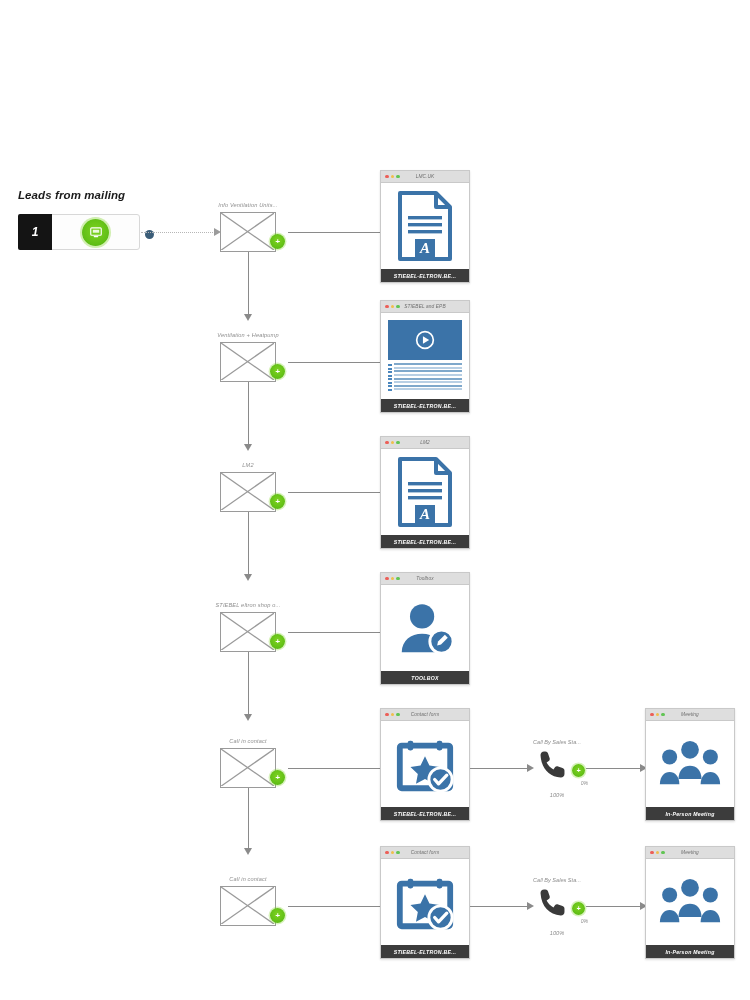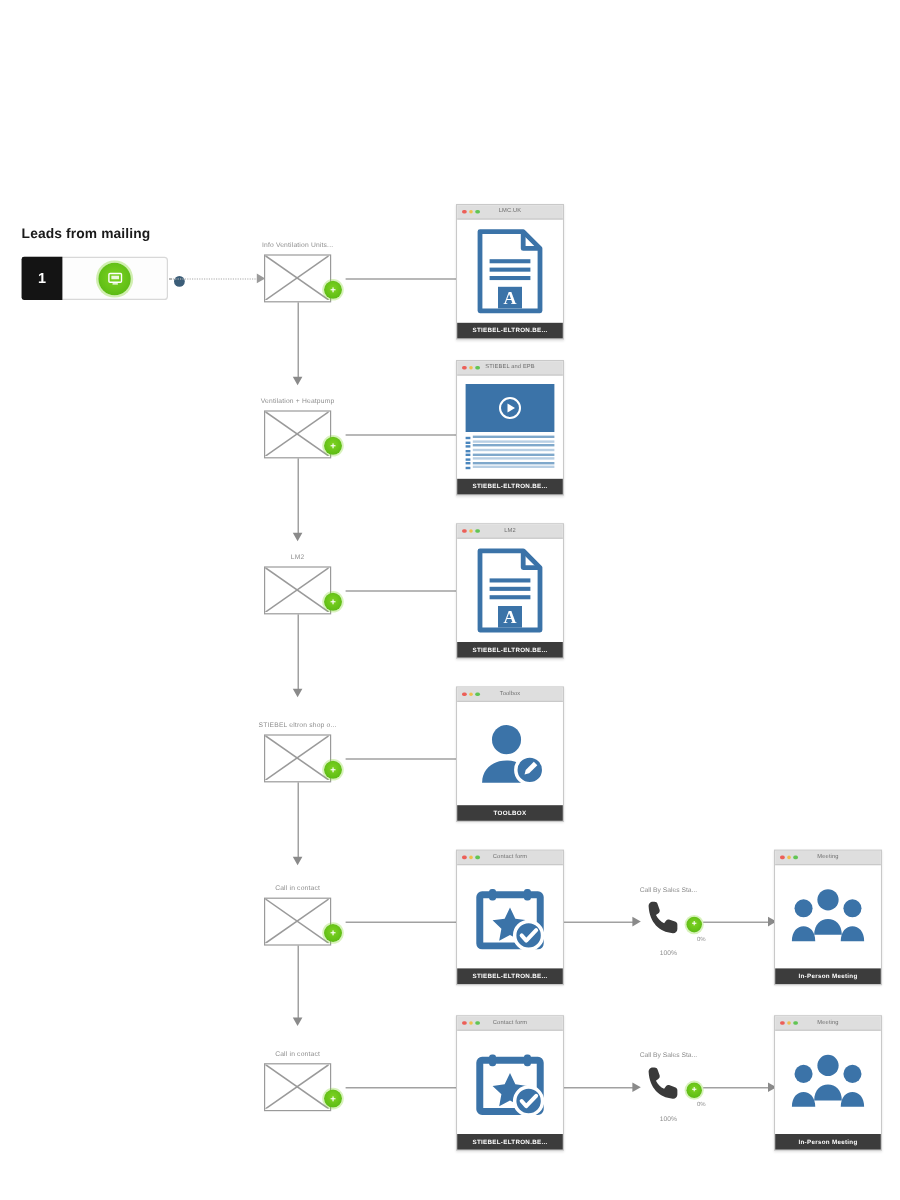--- a/index.html
+++ b/index.html
@@ -3,21 +3,21 @@
 <meta charset="utf-8">
 <style>
   * { box-sizing: border-box; margin: 0; padding: 0; }
   body {
     width: 750px; height: 1000px;
     background: #ffffff;
     font-family: "Liberation Sans", sans-serif;
     position: relative;
     overflow: hidden;
   }
-  #canvas { position: absolute; inset: 0; }
+  #canvas { position: absolute; inset: 0; font-style: italic; }
 
   
   .abs { position: absolute; }
 
   
   .start-wrap { position: absolute; left: 18px; top: 214px; }
   .start-title {
     position: absolute; left: 0px; top: -25px;
     font-size: 11.5px; font-weight: bold; color: #1a1a1a;
     white-space: nowrap; letter-spacing: .1px;

